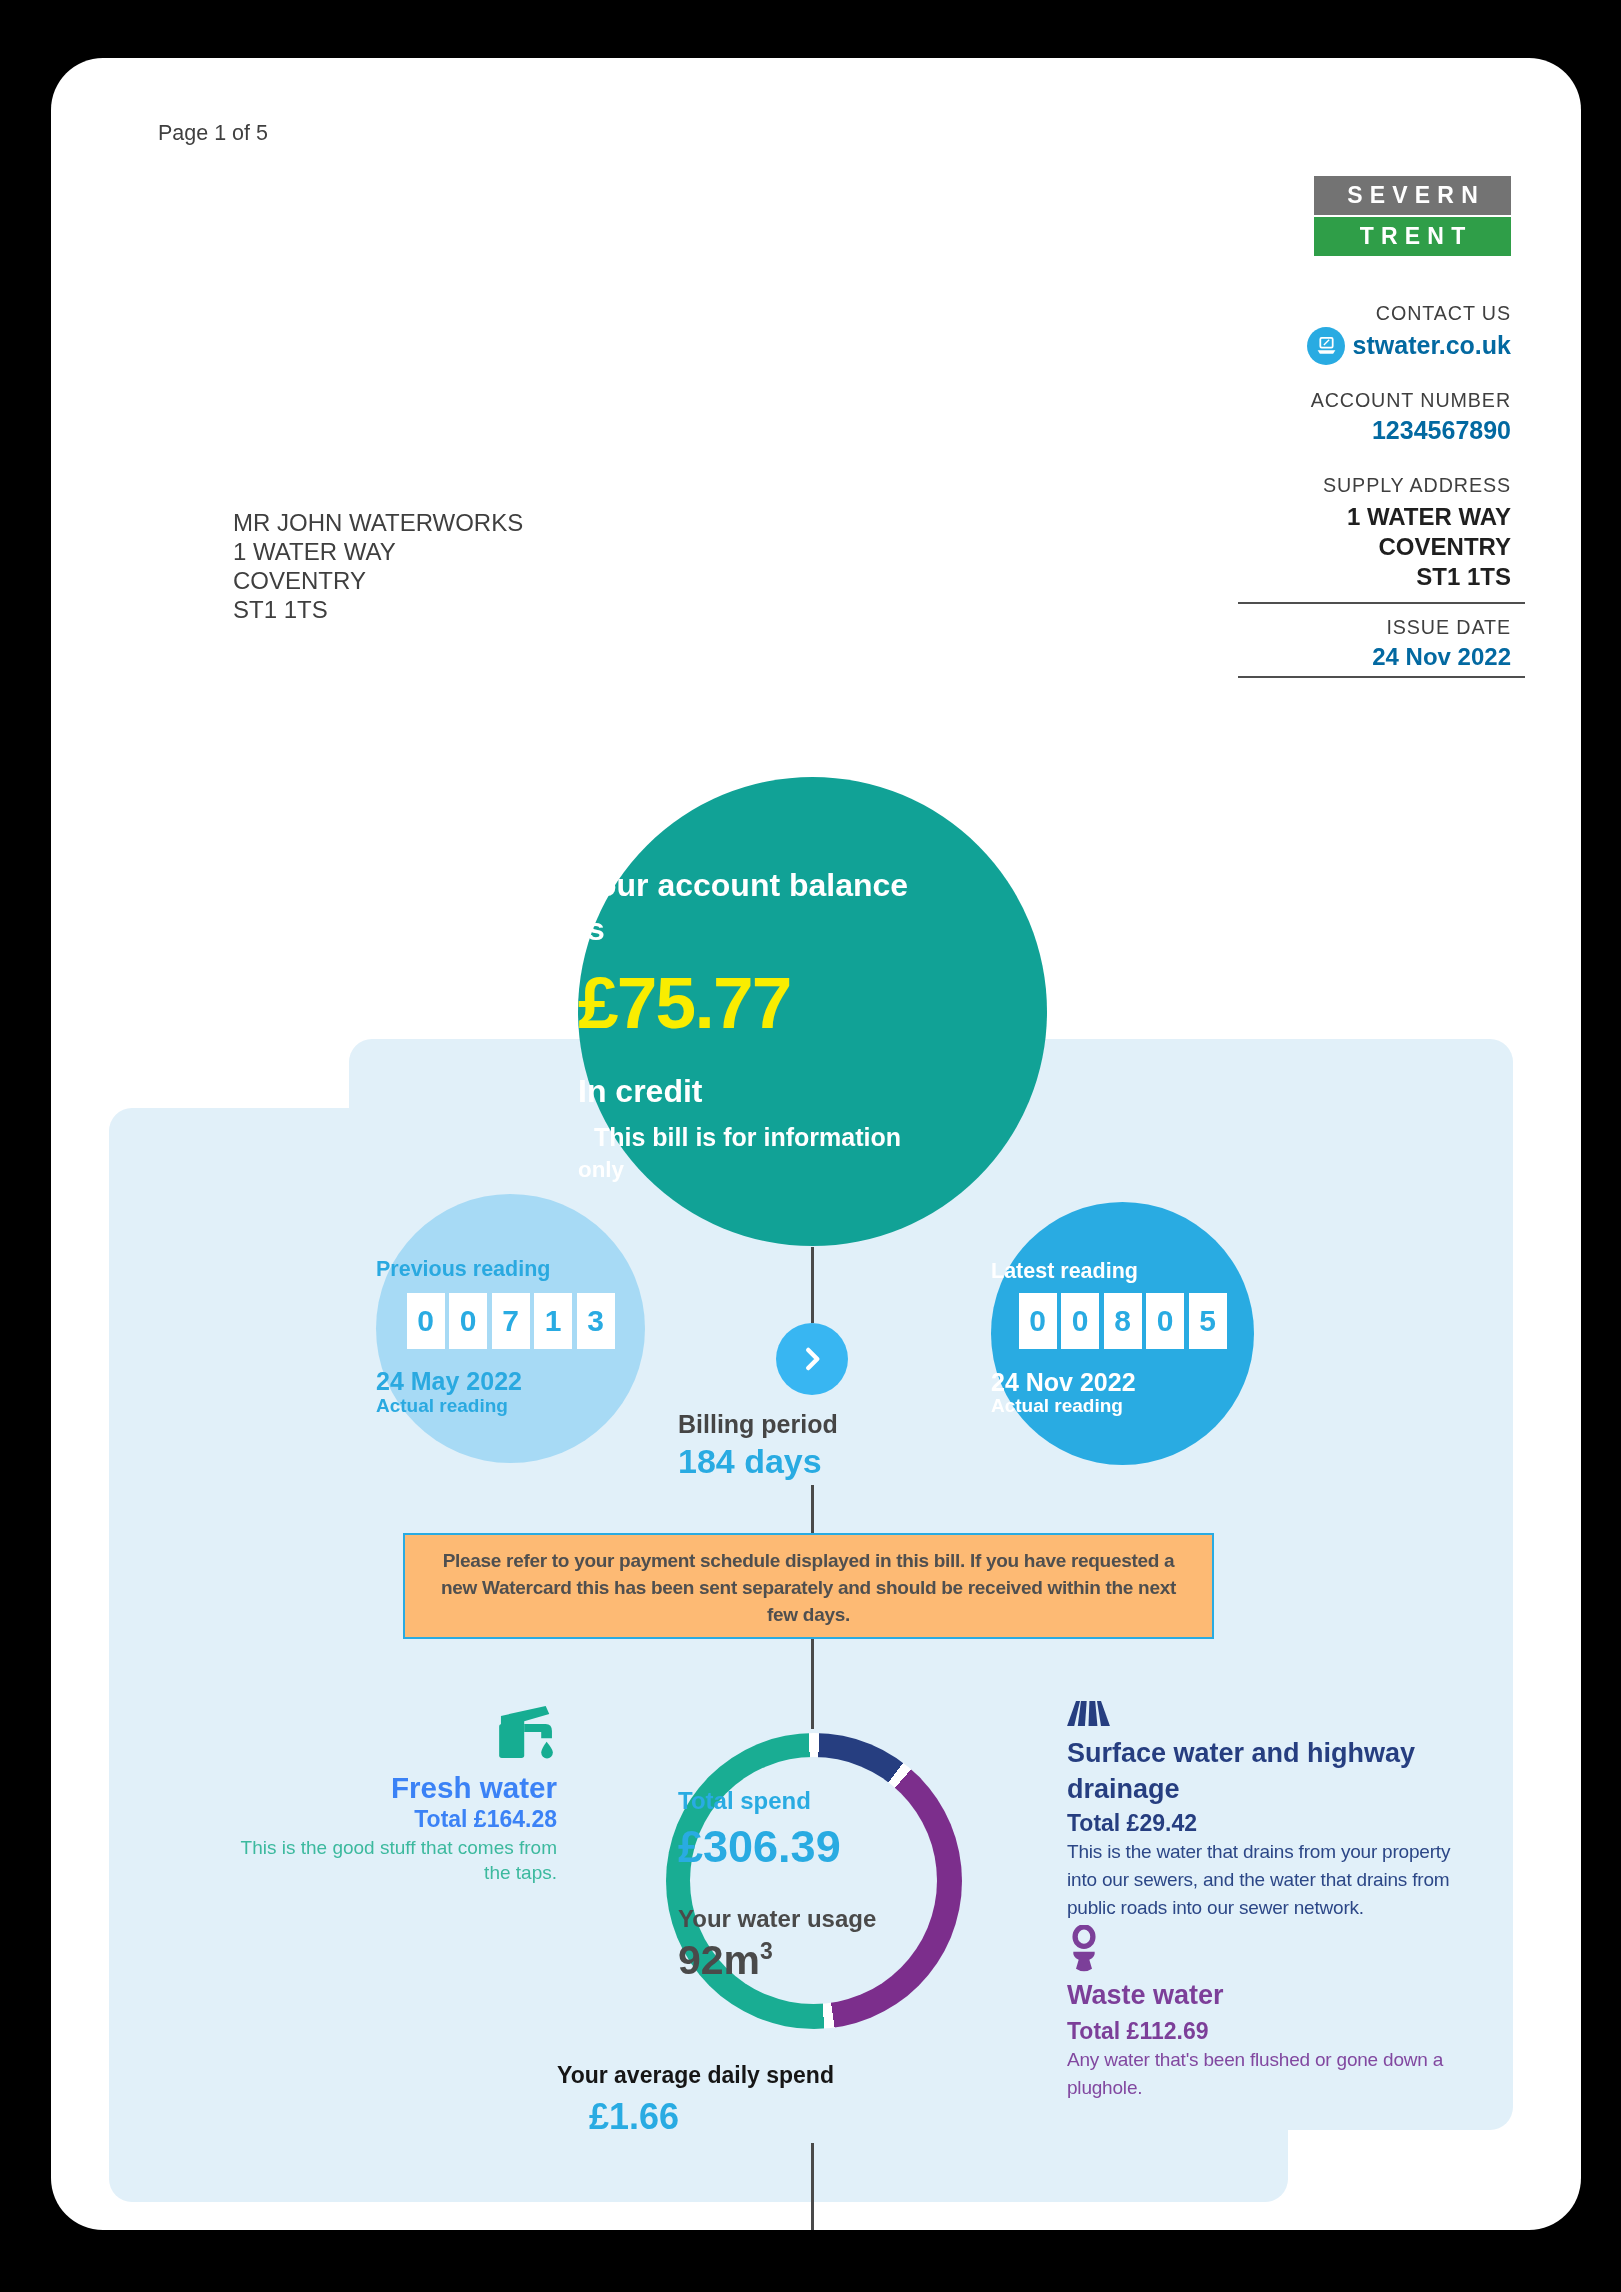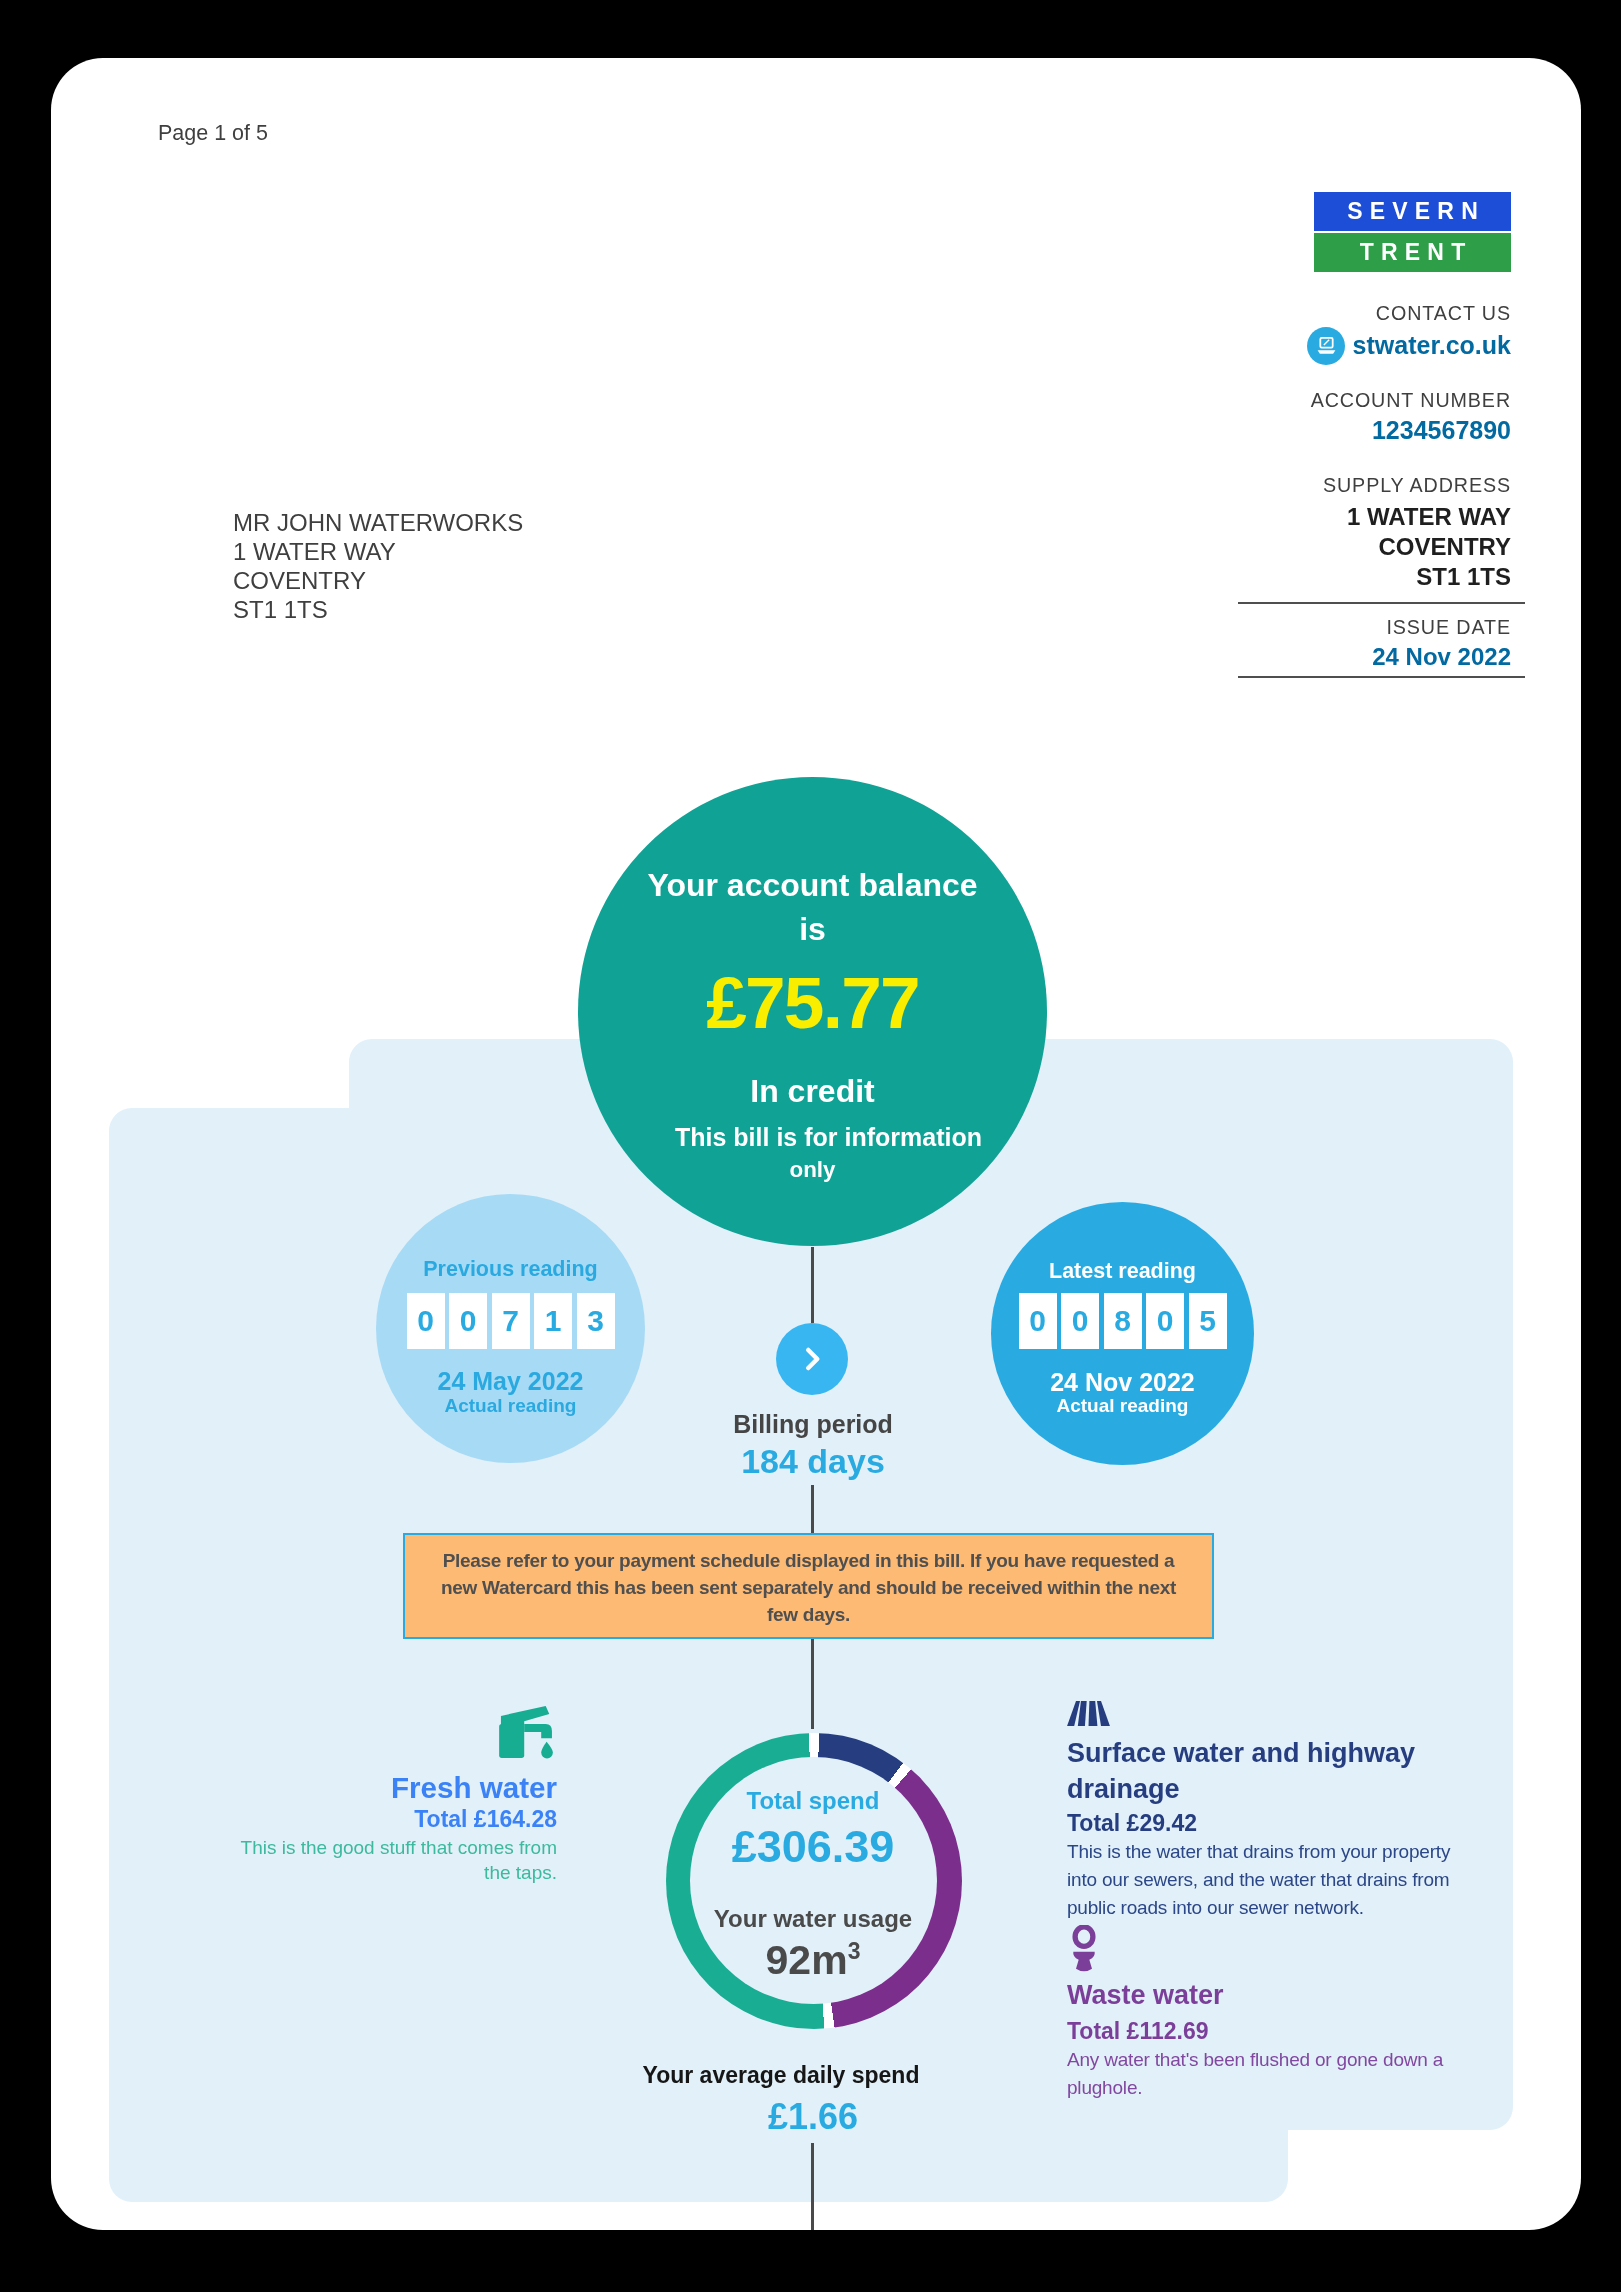--- a/index.html
+++ b/index.html
@@ -2,29 +2,29 @@
 <html style="font-size:14.3px"><head>
 <meta charset="utf-8">
 <style>
   html,body{margin:0;padding:0;background:#000;}
   *{box-sizing:border-box;}
   .canvas{position:relative;width:1621px;height:2293px;background:#000;overflow:hidden;
           font-family:"Liberation Sans",sans-serif;}
   .page{position:absolute;left:51px;top:58px;width:1530px;height:2172px;background:#fff;
         border-radius:52px;overflow:hidden;}
   .abs{position:absolute;}
-  .ctr{text-align:center;}
+  .ctr{}
   .rgt{text-align:right;}
 
   
   .page-number{left:107px;top:63px;font-size:21.5px;color:#3f3f3f;}
   .logo{left:1263px;top:118px;width:197px;}
   .logo-row{height:39px;line-height:39px;text-align:center;color:#fff;font-weight:bold;
             font-size:23px;letter-spacing:7.2px;padding-left:7.2px;}
-  .logo-navy{background:#1d4ed8;margin-top:16px;}
+  .logo-navy{background:#737373;}
   .logo-green{background:#2f9e48;margin-top:1.8px;}
   .hlabel{right:70px;font-size:19.7px;color:#3f3f3f;letter-spacing:0.9px;}
   .hvalue{right:70px;color:#0369a1;font-weight:bold;}
   .contact-circle{left:1256px;top:269px;width:38px;height:38px;border-radius:50%;
                   background:#29abe2;display:flex;align-items:center;justify-content:center;}
   .website{top:273px;font-size:25px;}
   .hrule{right:56px;width:287px;height:1.8px;background:#4f4f4f;}
   .addr-block{right:70px;text-align:right;color:#1f1f1f;font-weight:bold;font-size:24px;line-height:30px;}
   .recipient{left:182px;top:450px;font-size:24px;color:#3f3f3f;line-height:29px;}
 

